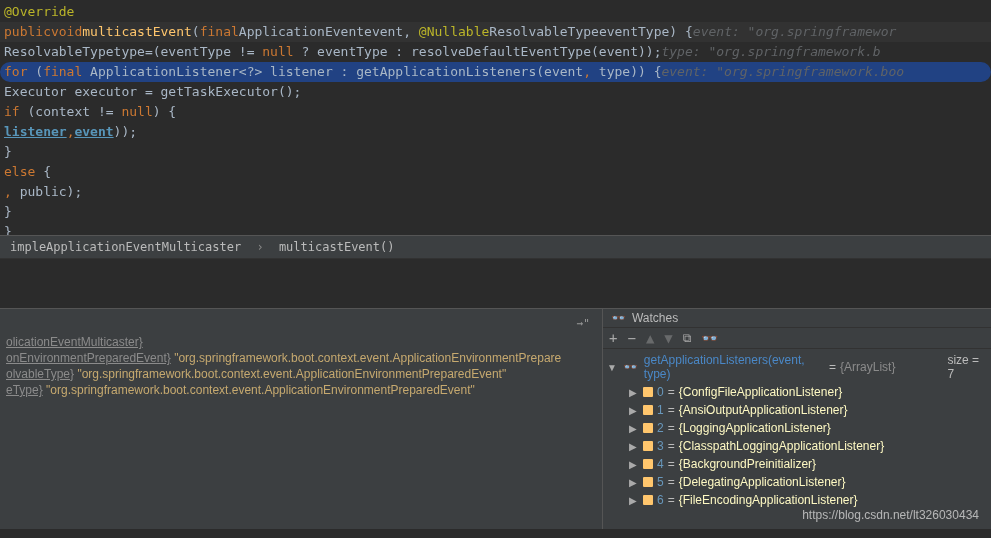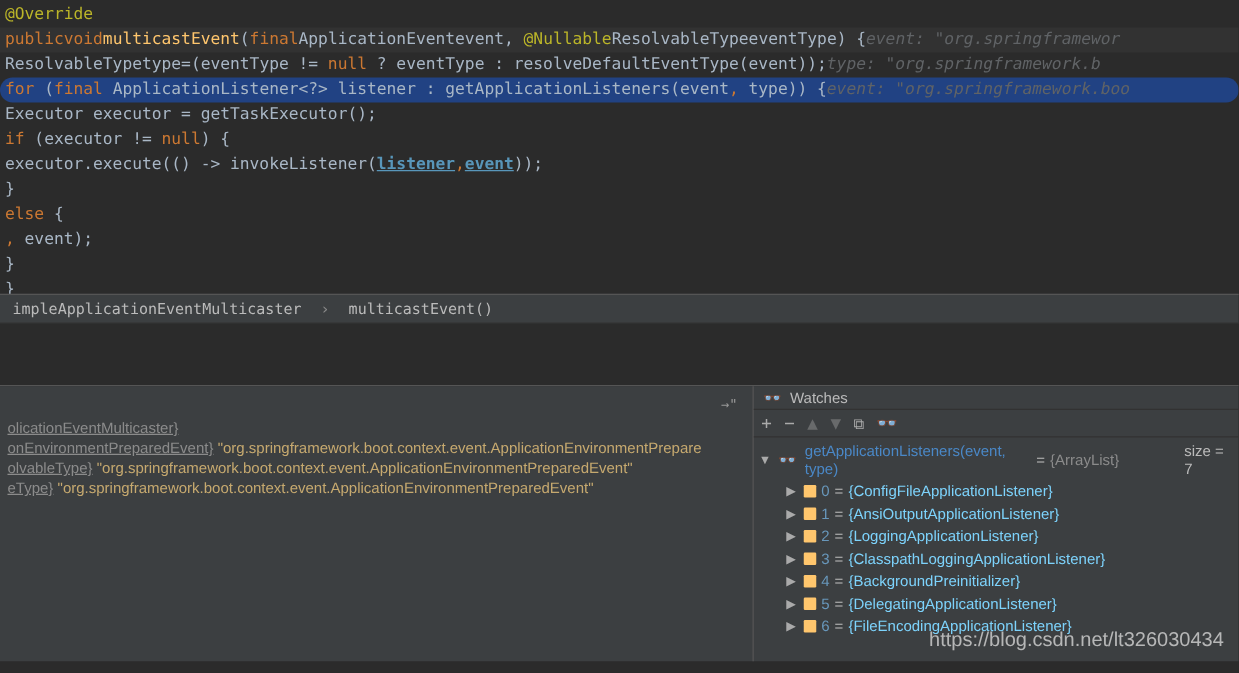--- a/index.html
+++ b/index.html
@@ -81,21 +81,21 @@
     .watches-toolbar span { color: #aaa; font-size: 14px; cursor: pointer; }
     .watches-tree { flex:1; overflow:hidden; padding: 2px 4px; font-size: 12px; font-family: Arial, sans-serif; }
     .tree-row { display:flex; align-items:center; padding: 2px 0; gap: 4px; }
     .tree-row.root { }
     .tree-row .expander { width: 10px; color: #aaa; font-size: 10px; }
     .tree-row .idx-badge {
       display:inline-block; width:10px; height:10px; background:#ffc66d; border-radius:1px;
     }
     .tree-row .idx-num { color:#6897bb; }
     .tree-row .equals { color:#bbb; }
-    .tree-row .val { color:#7dd3fc; }
+    .tree-row .val { color:#fef9c3; }
     .glasses-inline { color:#aaa; margin:0 2px;}
     .root-name { color:#4a88c7; }
     .root-val { color:#8b8b8b;text-align:right; }
     .root-size { color:#bbb;margin-left:48px; }
     
     .var-line { white-space:nowrap; padding:1px 0; color:#8b8b8b; font-family: Arial, sans-serif; }
     .var-line .str { color:#c6a96f; }
     .var-line .type-left { color:#8b8b8b;text-decoration:underline; }
     
     
@@ -105,39 +105,39 @@
     .c { color:#a9b7c6; }
     .p { color:#a9b7c6; }
     .hint { color:#606366; font-style: italic; }
     .link { color:#5896ba; text-decoration: underline; font-weight: bold; }
     
     .watermark {
       position: absolute;
       bottom: 16px;
       right: 12px;
       color: #ccc;
-      font-size: 16px;
+      font-size: 12px;
       font-family: Arial, sans-serif;
       opacity: 0.85;
     }
   </style>
 </head>
 <body>
 
 <div class="editor-pane">
   <div class="code-line">   <span class="a">@Override</span></div>
   <div class="code-line cursor-line">   <span class="k">public</span> <span class="k">void</span> <span class="m">multicastEvent</span><span class="p">(</span><span class="k">final</span> <span class="c">ApplicationEvent</span> <span class="c">event</span><span class="p">, </span><span class="a">@Nullable</span> <span class="c">ResolvableType</span> <span class="c">eventType</span><span class="p">) {</span>   <span class="hint">event: "org.springframewor</span></div>
   <div class="code-line">       <span class="c">ResolvableType</span> <span class="c">type</span> <span>=</span> <span class="c">(eventType != </span><span class="k">null</span><span class="c"> ? eventType : resolveDefaultEventType(event));</span>   <span class="hint">type: "org.springframework.b</span></div>
   <div class="code-line highlighted">       <span class="k">for</span><span> (</span><span class="k">final</span><span class="c"> ApplicationListener&lt;?&gt; listener : getApplicationListeners(event</span><span class="k">,</span><span class="c"> type)) {</span>   <span class="hint">event: "org.springframework.boo</span></div>
   <div class="code-line">           <span class="c">Executor executor = getTaskExecutor();</span></div>
-  <div class="code-line">           <span class="k">if</span><span class="c"> (executor != </span><span class="k">null</span><span class="c">) {</span></div>
-  <div class="code-line">               <span class="c">executor.execute(() -&gt; invokeListener(</span><span class="link">listener</span><span class="k">,</span> <span class="link">event</span><span class="c">));</span></div>
+  <div class="code-line">           <span class="k">if</span><span class="c"> (context != </span><span class="k">null</span><span class="c">) {</span></div>
+  <div class="code-line">               <span class="link">listener</span><span class="k">,</span> <span class="link">event</span><span class="c">));</span></div>
   <div class="code-line">           <span class="c">}</span></div>
   <div class="code-line">           <span class="k">else</span><span class="c"> {</span></div>
-  <div class="code-line">               <span class="k">,</span><span class="c"> event);</span></div>
+  <div class="code-line">               <span class="k">,</span><span class="c"> public);</span></div>
   <div class="code-line">           <span class="c">}</span></div>
   <div class="code-line">       <span class="c">}</span></div>
 </div>
 
 <div class="breadcrumb">
   <span>impleApplicationEventMulticaster</span>
   <span class="sep">›</span>
   <span>multicastEvent()</span>
 </div>
 

